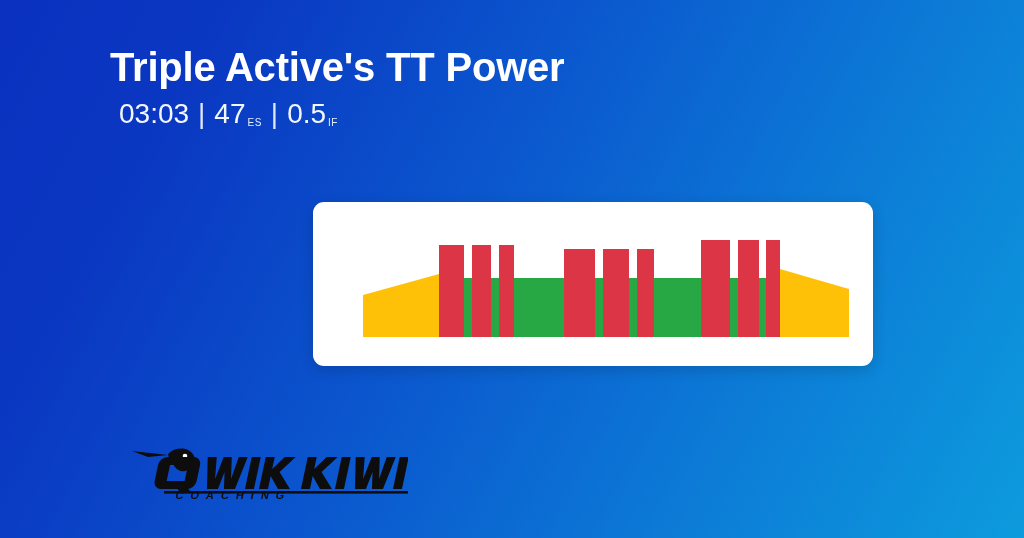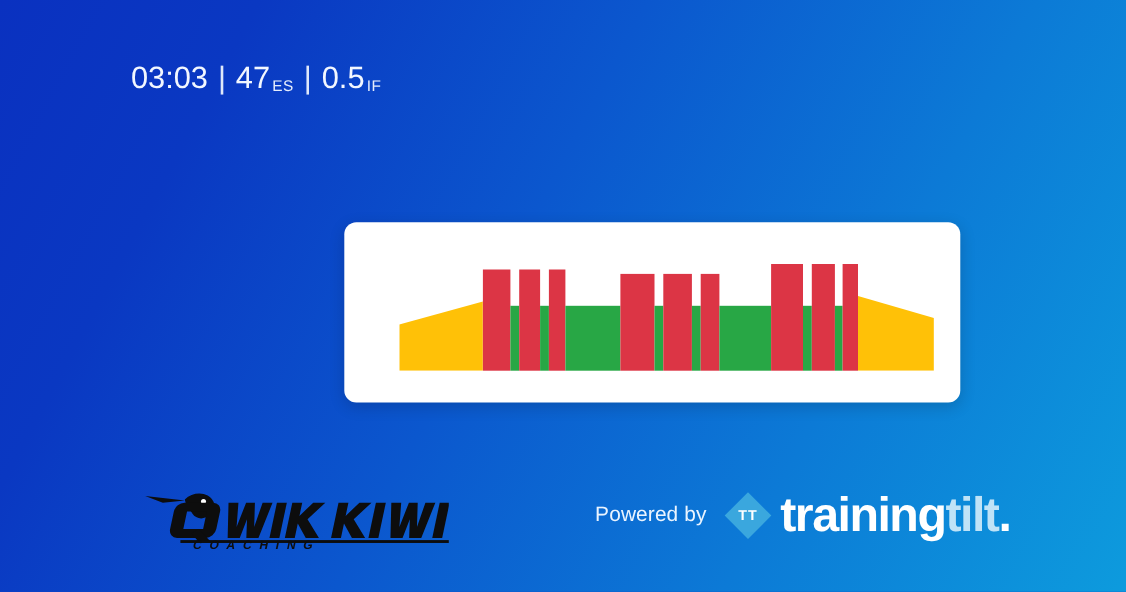--- a/index.html
+++ b/index.html
@@ -17,21 +17,21 @@
   #header{position:absolute;left:110px;top:46px;}
   #title{
     font-size:40px;font-weight:bold;color:#ffffff;
     letter-spacing:-0.2px;line-height:1.08;white-space:nowrap;
   }
   #subtitle{
     margin-top:9px;font-size:28px;color:#f2f7ff;font-weight:400;
     white-space:nowrap;display:flex;align-items:baseline;
   }
   #subtitle .sep{margin:0 9px;opacity:.92;font-weight:300;}
-  #subtitle .sub{font-size:14px;letter-spacing:.5px;position:relative;top:3px;margin-left:2px;opacity:.95;text-align:center;}
+  #subtitle .sub{font-size:10px;letter-spacing:.5px;position:relative;top:3px;margin-left:2px;opacity:.95;text-align:center;}
   
   #card{
     position:absolute;left:313px;top:202px;width:560px;height:164px;
     background:#ffffff;border-radius:11px;
     box-shadow:0 4px 14px rgba(0,0,0,.16);
   }
   #plot{position:absolute;left:50px;top:25px;width:462px;height:110px;}
   .seg{position:absolute;bottom:0;}
   .ramp{position:absolute;bottom:0;}
   
@@ -51,20 +51,21 @@
   }
   #tt-wordmark .tilt{color:#bfe3f7;}
   #tt-wordmark .dot{color:#ffffff;}
 </style>
 </head>
 <body>
 
 <div id="banner">
 
   <div id="header">
+    <div id="title">Triple Active's TT Power</div>
     <div id="subtitle">
       <span style="width:9px;display:inline-block"></span>
       <span>03:03</span>
       <span class="sep">|</span>
       <span>47</span>
       <span class="sub">ES</span>
       <span class="sep">|</span>
       <span>0.5</span>
       <span class="sub">IF</span>
     </div>
@@ -125,27 +126,15 @@
         <path d="M218 20 h9 v32 h-9 z"></path>
 
         <path d="M232 20 h9 l3 22 l4 -22 h8 l4 22 l3 -22 h9 l-6 32 h-11 l-3 -17 l-3 17 h-11 z"></path>
 
         <path d="M276 20 h9 v32 h-9 z"></path>
       </g>
       <rect x="36" y="54" width="248" height="2.6" fill="#0d0d0d"></rect>
       <text x="60" y="62" font-family="Liberation Sans, sans-serif" font-size="11" font-weight="bold" letter-spacing="7" fill="#0d0d0d" transform="skewX(-12)">COACHING</text>
     </svg>
 
-    <div id="tt-block">
-      <span id="powered">Powered by</span>
-      <svg id="tt-diamond" viewBox="0 0 44 44">
-        <rect x="22" y="0.5" width="30" height="30" transform="rotate(45 22 0.5)" fill="#3aa7de"></rect>
-        <text x="22" y="26" text-anchor="middle" font-family="Liberation Sans, sans-serif" font-size="13" font-weight="bold" letter-spacing="1" fill="#ffffff">TT</text>
-      </svg>
-      <div id="tt-wordmark">
-        <span>training</span>
-        <span class="tilt">tilt</span>
-        <span class="dot">.</span>
-      </div>
-    </div>
 
   </div>
 </div>
 
 </body></html>

